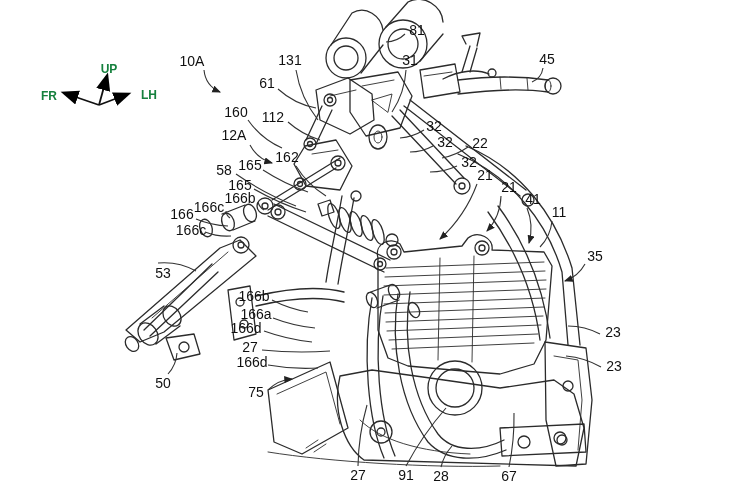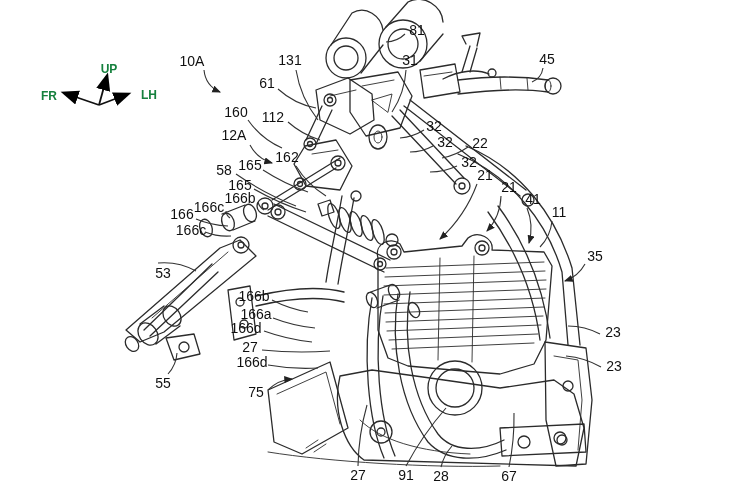--- a/index.html
+++ b/index.html
@@ -236,21 +236,21 @@
       <span class="ref-label" style="left: 234px; top: 135px;">12A</span>
       <span class="ref-label" style="left: 287px; top: 157px;">162</span>
       <span class="ref-label" style="left: 224px; top: 170px; text-align: right;">58</span>
       <span class="ref-label" style="left: 250px; top: 165px;">165</span>
       <span class="ref-label" style="left: 240px; top: 185px;">165</span>
       <span class="ref-label" style="left: 240px; top: 198px;">166b</span>
       <span class="ref-label" style="left: 209px; top: 207px;">166c</span>
       <span class="ref-label" style="left: 182px; top: 214px;">166</span>
       <span class="ref-label" style="left: 191px; top: 230px;">166c</span>
       <span class="ref-label" style="left: 145px; top: 273px; margin-left: 18px;">53</span>
-      <span class="ref-label" style="left: 163px; top: 383px;">55</span>
+      <span class="ref-label" style="left: 163px; top: 383px;">50</span>
       <span class="ref-label" style="left: 434px; top: 126px;">32</span>
       <span class="ref-label" style="left: 445px; top: 142px;">32</span>
       <span class="ref-label" style="left: 480px; top: 143px;">22</span>
       <span class="ref-label" style="left: 469px; top: 162px;">32</span>
       <span class="ref-label" style="left: 485px; top: 175px;">21</span>
       <span class="ref-label" style="left: 509px; top: 187px;">21</span>
       <span class="ref-label" style="left: 533px; top: 199px;">41</span>
       <span class="ref-label" style="left: 559px; top: 212px;">11</span>
       <span class="ref-label" style="left: 595px; top: 256px;">35</span>
       <span class="ref-label" style="left: 613px; top: 332px;">23</span>

